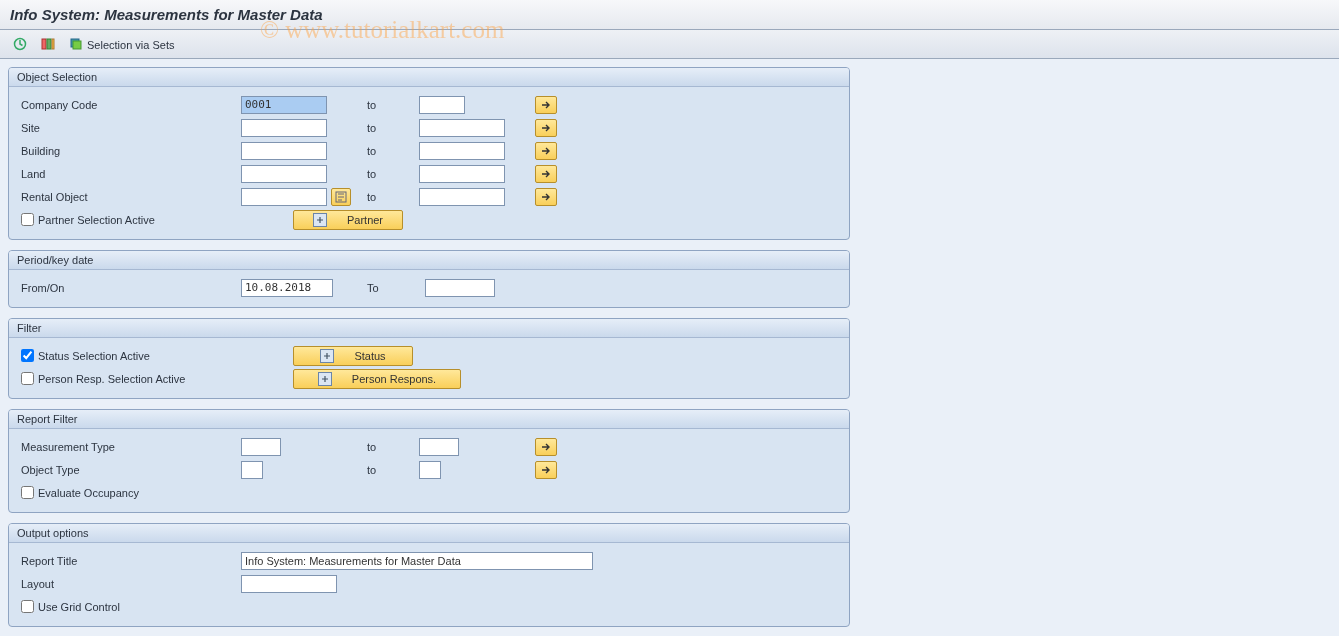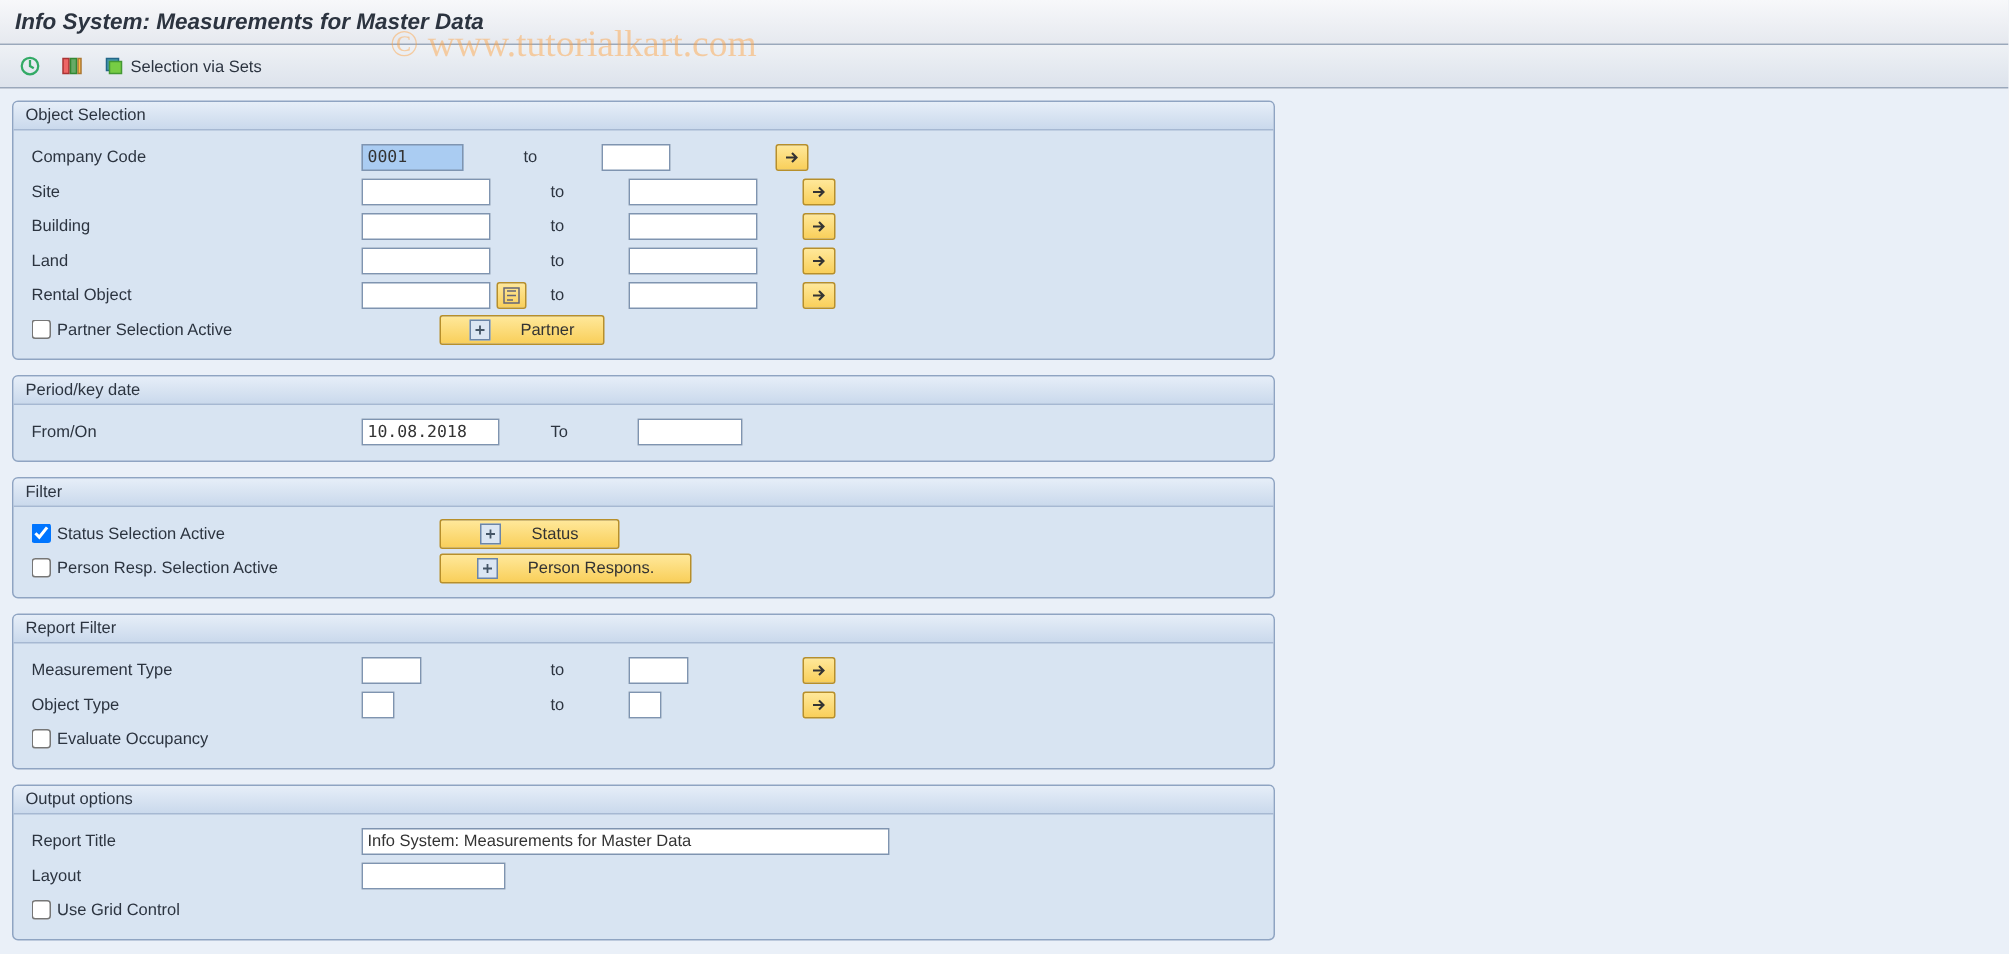--- a/index.html
+++ b/index.html
@@ -175,21 +175,21 @@
   <div class="watermark">© www.tutorialkart.com</div>
 </div>
 
 <div class="content">
 
   <div class="group">
     <div class="group-header">Object Selection</div>
     <div class="group-body">
       <div class="row">
         <div class="label">Company Code</div>
-        <input class="input sel" style="width: 68px;" value="0001">
+        <input class="input sel" style="width: 86px;" value="0001">
         <div class="to-label">to</div>
         <input class="input" style="width: 46px;">
         <span class="multi-btn">
           <svg width="10" height="10" viewBox="0 0 10 10">
               <path d="M1 5h6M5 2l3 3-3 3" stroke="#333" stroke-width="1.4" fill="none"></path>
             </svg>
         </span>
       </div>
       <div class="row">
         <div class="label">Site</div>

